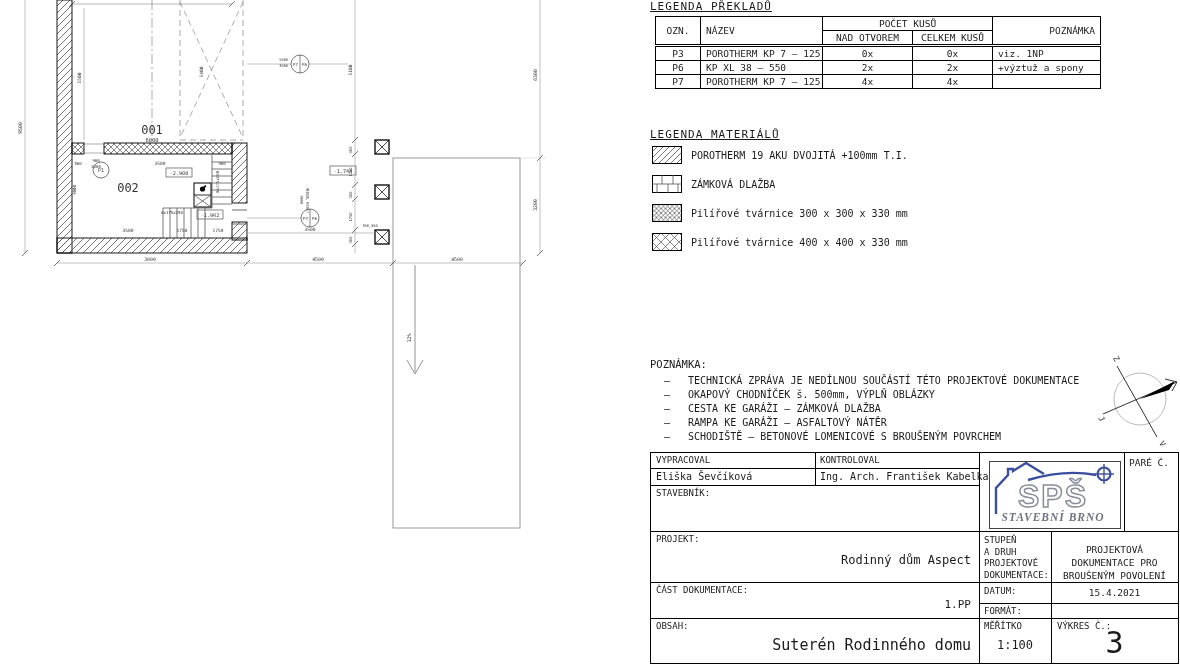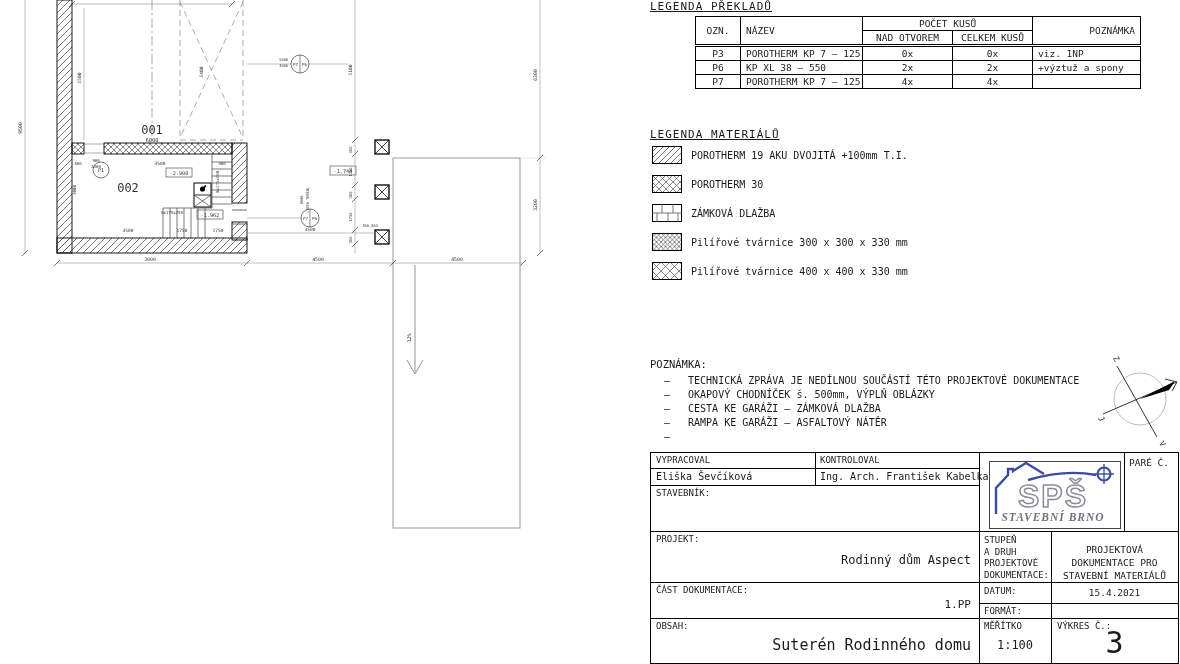--- a/index.html
+++ b/index.html
@@ -231,21 +231,21 @@
       <line x1="244" y1="266" x2="250" y2="260" stroke="#555" stroke-width="0.8"></line>
       <line x1="390" y1="266" x2="396" y2="260" stroke="#555" stroke-width="0.8"></line>
       <line x1="520" y1="266" x2="526" y2="260" stroke="#555" stroke-width="0.8"></line>
       <text x="150" y="261" font-size="4.8" text-anchor="middle">3000</text>
       <text x="318" y="261" font-size="4.8" text-anchor="middle">4500</text>
       <text x="457" y="261" font-size="4.8" text-anchor="middle">4500</text>
     </g>
   </svg>
 
   <div class="abs sec-title" style="left:650px;top:0px;">LEGENDA PŘEKLADŮ</div>
-  <table class="lintels abs" style="left:655px;top:16px;width:445px;margin-left:40px;">
+  <table class="lintels abs" style="left:655px;top:16px;width:445px;">
     <colgroup>
         <col style="width:45px">
         <col style="width:122px">
         <col style="width:90px">
         <col style="width:80px">
         <col style="width:108px">
       </colgroup>
     <tbody>
         <tr>
       <th rowspan="2" class="hdr-b">OZN.</th>
@@ -289,31 +289,20 @@
             <pattern id="m1" width="6" height="6" patternUnits="userSpaceOnUse">
               <path d="M-1,7 L7,-1" stroke="#555" stroke-width="0.8"></path>
             </pattern>
           </defs>
         <rect x="0.5" y="0.5" width="29" height="17" fill="url(#m1)" stroke="#000"></rect>
       </svg>
       <span class="mat-label">POROTHERM 19 AKU DVOJITÁ +100mm T.I.</span>
     </div>
     <div class="mat-item">
       <svg width="30" height="18">
-        <defs>
-            <pattern id="m2" width="7" height="7" patternUnits="userSpaceOnUse">
-              <path d="M-1,8 L8,-1 M-1,-1 L8,8" stroke="#555" stroke-width="0.7"></path>
-            </pattern>
-          </defs>
-        <rect x="0.5" y="0.5" width="29" height="17" fill="url(#m2)" stroke="#000"></rect>
-      </svg>
-      <span class="mat-label">POROTHERM 30</span>
-    </div>
-    <div class="mat-item">
-      <svg width="30" height="18">
         <rect x="0.5" y="0.5" width="29" height="17" fill="#fff" stroke="#000"></rect>
         <g stroke="#555" stroke-width="0.8">
           <line x1="0" y1="9" x2="30" y2="9"></line>
           <line x1="10" y1="0" x2="10" y2="9"></line>
             <line x1="21" y1="0" x2="21" y2="9"></line>
           <line x1="5" y1="9" x2="5" y2="18"></line>
             <line x1="16" y1="9" x2="16" y2="18"></line>
             <line x1="26" y1="9" x2="26" y2="18"></line>
         </g>
       </svg>
@@ -356,20 +345,21 @@
     <div class="note-line">
       <span class="note-dash">–</span>
       <span>CESTA KE GARÁŽI – ZÁMKOVÁ DLAŽBA</span>
     </div>
     <div class="note-line">
       <span class="note-dash">–</span>
       <span>RAMPA KE GARÁŽI – ASFALTOVÝ NÁTĚR</span>
     </div>
     <div class="note-line">
       <span class="note-dash">–</span>
+      <span>SCHODIŠTĚ – BETONOVÉ LOMENICOVÉ S BROUŠENÝM POVRCHEM</span>
     </div>
   </div>
 
   <svg class="abs" style="left:1093px;top:352px;" width="92" height="100" viewBox="0 0 92 100">
     <circle cx="47" cy="47" r="26" fill="none" stroke="#bbb" stroke-width="1"></circle>
     <line x1="10" y1="62" x2="84" y2="30" stroke="#333" stroke-width="1"></line>
     <line x1="24" y1="14" x2="64" y2="85" stroke="#333" stroke-width="1"></line>
     <polygon points="47,47 82,29 76,38" fill="#000"></polygon>
     <polyline points="72,27 84,30 79,39" fill="none" stroke="#333" stroke-width="1"></polyline>
     <text x="88" y="28" font-size="8" text-anchor="middle" transform="rotate(65 88 28)">S</text>
@@ -415,21 +405,21 @@
     </div>
 
     <div class="lbl" style="left:5px;top:81px;">PROJEKT:</div>
     <div class="val" style="left:0;top:100px;width:320px;text-align:right;font-size:12px;">Rodinný dům Aspect</div>
     <div class="lbl pre" style="left:333px;top:82px;width:64px;line-height:11.5px;">STUPEŇ
 A DRUH
 PROJEKTOVÉ
 DOKUMENTACE:</div>
     <div class="lbl pre" style="left:402px;top:90px;width:123px;text-align:center;font-size:9.5px;line-height:13px;">PROJEKTOVÁ
 DOKUMENTACE PRO
-STAVEBNÍ MATERIÁLŮ</div>
+BROUŠENÝM POVOLENÍ</div>
 
     <div class="lbl" style="left:5px;top:132px;">ČÁST DOKUMENTACE:</div>
     <div class="val" style="left:0;top:145px;width:320px;text-align:right;font-size:11px;">1.PP</div>
     <div class="lbl" style="left:333px;top:133px;">DATUM:</div>
     <div class="val" style="left:400px;top:134px;width:127px;text-align:center;font-size:9.5px;">15.4.2021</div>
     <div class="lbl" style="left:333px;top:153px;">FORMÁT:</div>
     <div class="val" style="left:400px;top:153px;width:127px;text-align:center;font-size:9.5px;"></div>
 
     <div class="lbl" style="left:5px;top:168px;">OBSAH:</div>
     <div class="val" style="left:0;top:183px;width:320px;text-align:right;font-size:15px;">Suterén Rodinného domu</div>

